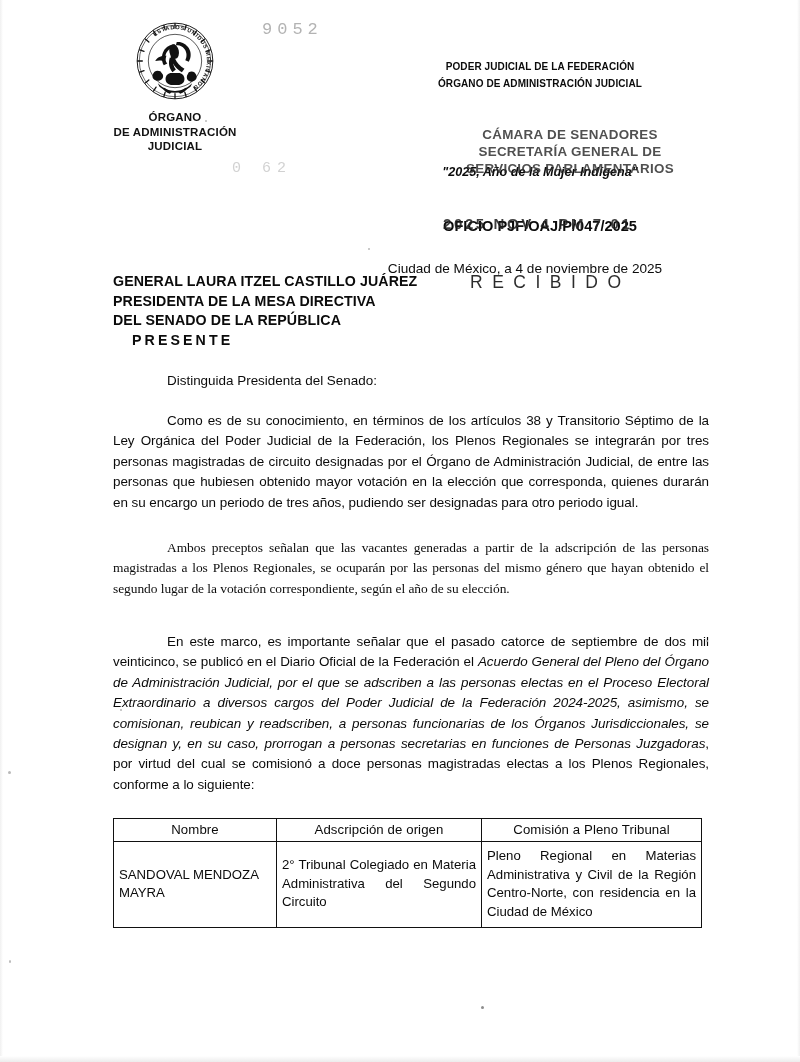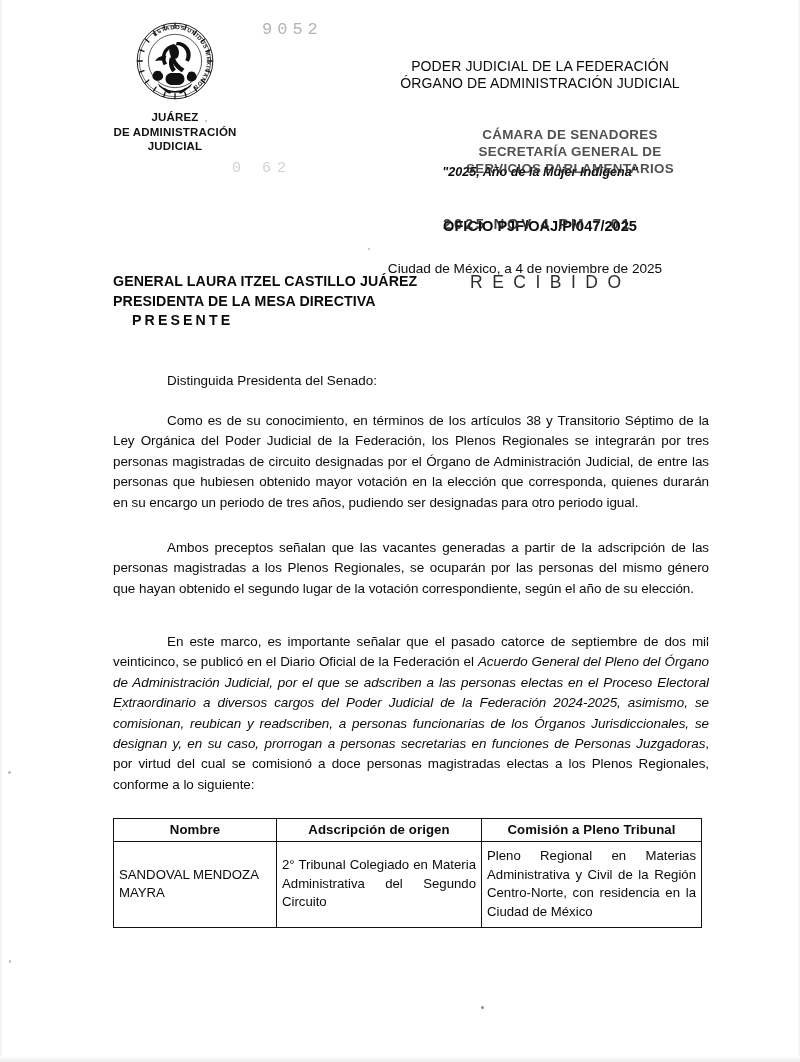--- a/index.html
+++ b/index.html
@@ -58,22 +58,22 @@
 
   
   #doc-header {
     position: absolute;
     left: 330px;
     top: 58px;
     width: 420px;
     text-align: center;
   }
   .hdr-line {
-    font-weight: normal;
-    font-size: 14px;
+    font-weight: bold;
+    font-size: 10px;
     line-height: 17px;
     letter-spacing: 0.1px;
     white-space: nowrap;
   }
   #motto {
     position: absolute;
     left: 330px;
     top: 165px;
     width: 420px;
     text-align: center;
@@ -130,41 +130,41 @@
   #p-greeting {
     position: absolute;
     left: 113px;
     top: 373px;
     font-size: 13.45px;
     text-indent: 0;
     width: 596px;
   }
   #p-greeting span { margin-left: 54px; }
   #p1 { top: 411px; }
-  #p2 { top: 538px; }
+  #p2 { top: 538px; font-family: Liberation Serif, serif; }
   #p3 { top: 632px; }
 
   
   #tbl-wrap {
     position: absolute;
     left: 113px;
     top: 818px;
     width: 588px;
   }
   table {
     border-collapse: collapse;
     width: 100%;
     table-layout: fixed;
   }
   table, th, td {
     border: 1.6px solid #111;
   }
   th {
     font-size: 13.2px;
-    font-weight: bold;
+    font-weight: normal;
     text-align: center;
     padding: 3px 2px 4px;
     letter-spacing: 0.1px;
   }
   td {
     font-size: 13.2px;
     line-height: 18.6px;
     vertical-align: middle;
     padding: 5px 5px 6px;
     text-align: justify;
@@ -303,38 +303,39 @@
           <path d="M66 63 C70 61 74 63 75 67 C76 71 73 74 69 74 C65 74 63 71 64 67 Z"></path>
           <path d="M46 64 C42 64 39 67 39 71 C39 75 42 78 47 78 L53 78 C58 78 61 75 61 71 C61 67 58 64 54 64 Z"></path>
 
           <path d="M30 76 C36 82 44 85 50 85 C56 85 64 82 70 76 L68 80 C62 85 56 87 50 87 C44 87 38 85 32 80 Z"></path>
           <path d="M38 81 C40 84 44 86 46 86 L44 88 C40 87 37 84 36 82 Z"></path>
           <path d="M62 81 C60 84 56 86 54 86 L56 88 C60 87 63 84 64 82 Z"></path>
         </g>
       </svg>
     </div>
     <div id="org-lines">
-      <div>JUÁREZ</div>
+      <div>ÓRGANO</div>
       <div>DE ADMINISTRACIÓN</div>
       <div>JUDICIAL</div>
     </div>
   </div>
 
   <div id="doc-header">
     <div class="hdr-line">PODER JUDICIAL DE LA FEDERACIÓN</div>
     <div class="hdr-line">ÓRGANO DE ADMINISTRACIÓN JUDICIAL</div>
   </div>
 
   <div id="motto">"2025, Año de la Mujer Indígena"</div>
   <div id="oficio-no">OFICIO PJF/OAJ/P/047/2025</div>
   <div id="city-date">Ciudad de México, a 4 de noviembre de 2025</div>
 
   <div id="addressee">
     <div>GENERAL LAURA ITZEL CASTILLO JUÁREZ</div>
     <div>PRESIDENTA DE LA MESA DIRECTIVA</div>
+    <div>DEL SENADO DE LA REPÚBLICA</div>
     <div class="spaced">PRESENTE</div>
   </div>
 
   <div id="p-greeting">
     <span>Distinguida Presidenta del Senado:</span>
   </div>
 
   <div class="para" id="p1">Como es de su conocimiento, en términos de los artículos 38 y Transitorio Séptimo de la Ley Orgánica del Poder Judicial de la Federación, los Plenos Regionales se integrarán por tres personas magistradas de circuito designadas por el Órgano de Administración Judicial, de entre las personas que hubiesen obtenido mayor votación en la elección que corresponda, quienes durarán en su encargo un periodo de tres años, pudiendo ser designadas para otro periodo igual.</div>
 
   <div class="para" id="p2">Ambos preceptos señalan que las vacantes generadas a partir de la adscripción de las personas magistradas a los Plenos Regionales, se ocuparán por las personas del mismo género que hayan obtenido el segundo lugar de la votación correspondiente, según el año de su elección.</div>

